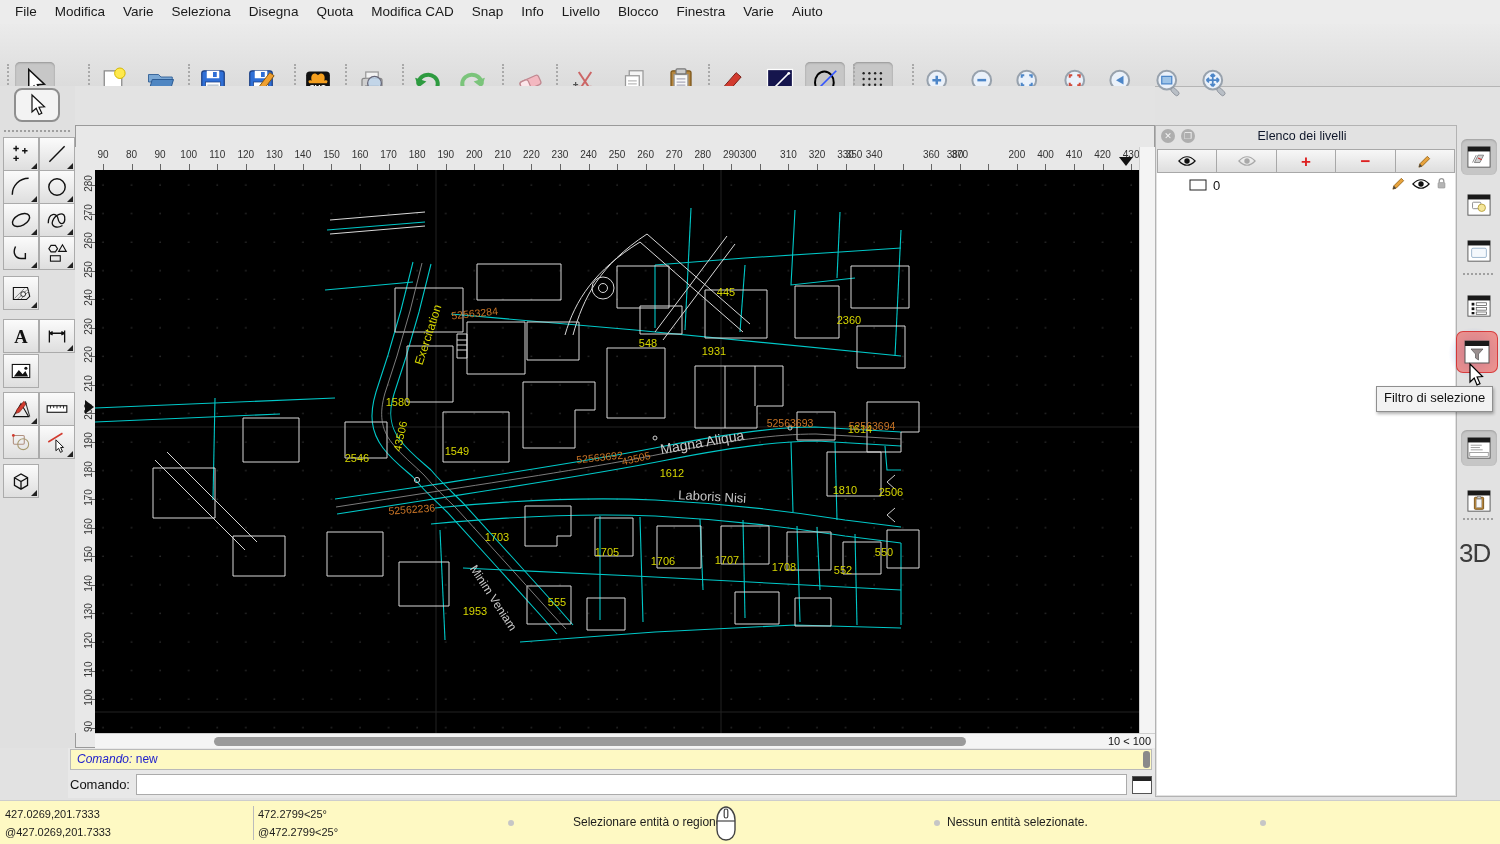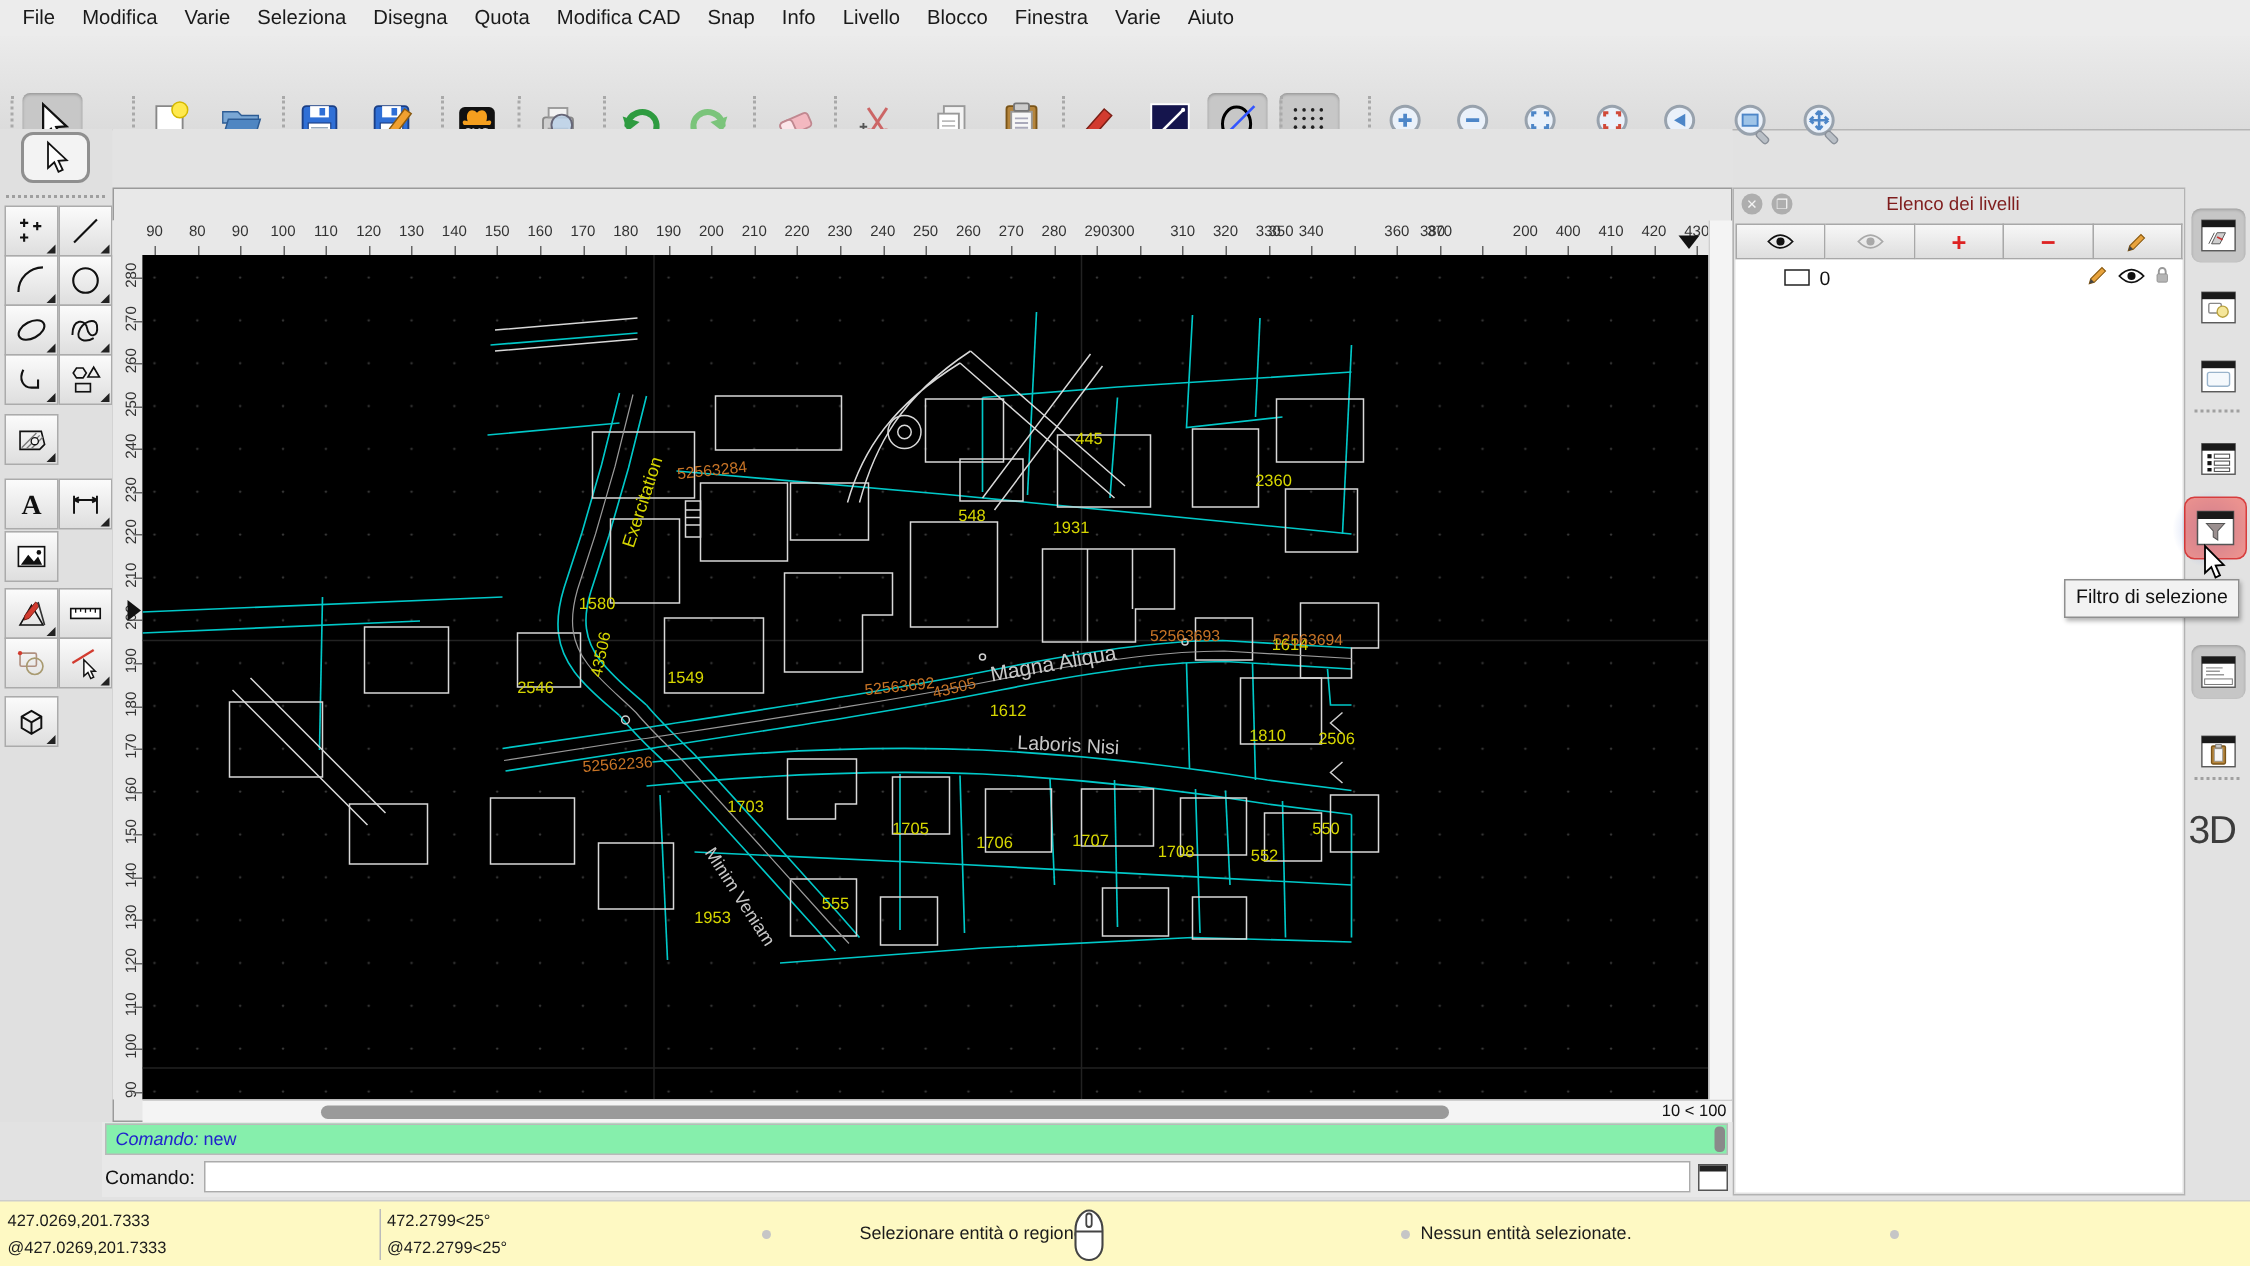--- a/index.html
+++ b/index.html
@@ -38,21 +38,21 @@
   #rl-pointer{left:85px;top:400px;width:0;height:0;border-top:7px solid transparent;border-bottom:7px solid transparent;border-left:9px solid #111;}
   #canvas{left:95px;top:170px;width:1044px;height:563px;background:#000;}
   
   #hscroll{left:95px;top:733px;width:995px;height:15px;background:#f4f4f4;border-top:1px solid #cfcfcf;box-sizing:border-box;}
   #hthumb{position:absolute;left:119px;top:3px;width:752px;height:9px;background:#9a9a9a;border-radius:5px;}
   #gridinfo{left:1090px;top:733px;width:65px;height:15px;background:#f4f4f4;border-top:1px solid #cfcfcf;font-size:11px;color:#111;text-align:right;line-height:14px;padding-right:4px;box-sizing:border-box;}
   #vscroll{left:1139px;top:147px;width:16px;height:586px;background:#f4f4f4;border-left:1px solid #cfcfcf;box-sizing:border-box;}
   
   #rpanel{left:1155px;top:125px;width:302px;height:672px;background:#e2e2e2;border:1px solid #b3b3b3;box-sizing:border-box;}
   #rpanel-header{left:1155px;top:125px;width:302px;height:22px;display:flex;align-items:center;}
-  #rpanel-title{flex:1;text-align:center;font-size:12.5px;color:#7f1d1d;}
+  #rpanel-title{flex:1;text-align:center;font-size:12.5px;color:#0f172a;}
   .winctl{width:14px;height:14px;border-radius:50%;background:#aeaeae;margin-left:6px;display:flex;align-items:center;justify-content:center;color:#f4f4f4;font-size:9px;line-height:14px;}
   #layer-toolbar{left:1157px;top:149px;width:298px;height:24px;display:flex;}
   .ltb-btn{flex:1;border:1px solid #a8a8a8;border-left-width:0;background:linear-gradient(#f7f7f7,#dedede);display:flex;align-items:center;justify-content:center;font-weight:bold;}
   .ltb-btn:first-child{border-left-width:1px;}
   #layer-body{left:1157px;top:173px;width:298px;height:622px;background:#fff;}
   #layer-row{position:absolute;left:0;top:2px;width:298px;height:20px;display:flex;align-items:center;font-size:13px;color:#111;}
   
   #rstrip{left:1457px;top:125px;width:43px;height:672px;background:#e2e2e2;}
   .sbtn{position:absolute;left:4px;width:36px;height:36px;display:flex;align-items:center;justify-content:center;border-radius:6px;}
   .sbtn.active{background:#c6c6c6;box-shadow:inset 0 1px 2px rgba(0,0,0,.2);}
@@ -60,21 +60,21 @@
   .sdots{position:absolute;left:6px;width:30px;border-top:2px dotted #a0a0a0;}
   #filter-glow{left:1448px;top:327px;width:52px;height:52px;border-radius:50%;background:radial-gradient(circle,rgba(110,140,220,.55),rgba(110,140,220,0) 70%);}
   #filter-hl{left:1456px;top:331px;width:42px;height:42px;border-radius:7px;background:rgba(242,80,75,.55);border:1px solid rgba(210,40,40,.8);box-sizing:border-box;display:flex;align-items:center;justify-content:center;}
   #threed{left:1459px;top:538px;width:38px;font-size:26px;color:#3c3c3c;font-family:"Liberation Sans",sans-serif;letter-spacing:-1px;}
   
   #tooltip{left:1376px;top:386px;height:24px;background:#f2f2f2;border:1px solid #8f8f8f;box-shadow:1px 2px 3px rgba(0,0,0,.3);font-size:13px;color:#111;line-height:22px;padding:0 7px;white-space:nowrap;}
   
   #cursor{left:1462px;top:362px;width:22px;height:24px;}
   
   #console{left:68px;top:748px;width:1087px;height:50px;background:#e8e8e8;}
-  #cmd-history{left:70px;top:749px;width:1082px;height:21px;background:#86efac;border:1px solid #b9b9b9;box-sizing:border-box;font-size:12px;line-height:19px;padding-left:6px;color:#2222cc;}
+  #cmd-history{left:70px;top:749px;width:1082px;height:21px;background:#fef9c3;border:1px solid #b9b9b9;box-sizing:border-box;font-size:12px;line-height:19px;padding-left:6px;color:#2222cc;}
   #cmd-history .lab{font-style:italic;}
   #cmd-hscroll{position:absolute;right:1px;top:1px;width:7px;height:17px;background:#8a8a8a;border-radius:3px;}
   #cmd-row{left:70px;top:772px;width:1082px;height:25px;display:flex;align-items:center;}
   #cmd-label{font-size:13px;color:#111;padding-right:6px;}
   #cmd-input{flex:1;height:19px;border:1px solid #ababab;background:#fff;font-size:12px;padding:0 4px;outline:none;}
   #cmd-btn{width:18px;height:16px;margin-left:5px;background:#fff;border:1px solid #555;position:relative;}
   #cmd-btn:before{content:"";position:absolute;left:0;top:0;right:0;height:4px;background:#222;}
   
   #statusbar{left:0;top:800px;width:1500px;height:44px;background:#fef9c3;border-top:1px solid #cdcdcd;font-size:11px;color:#1c1c1c;}
   .sb-dot{position:absolute;width:6px;height:6px;border-radius:50%;background:#c6c6c6;}

